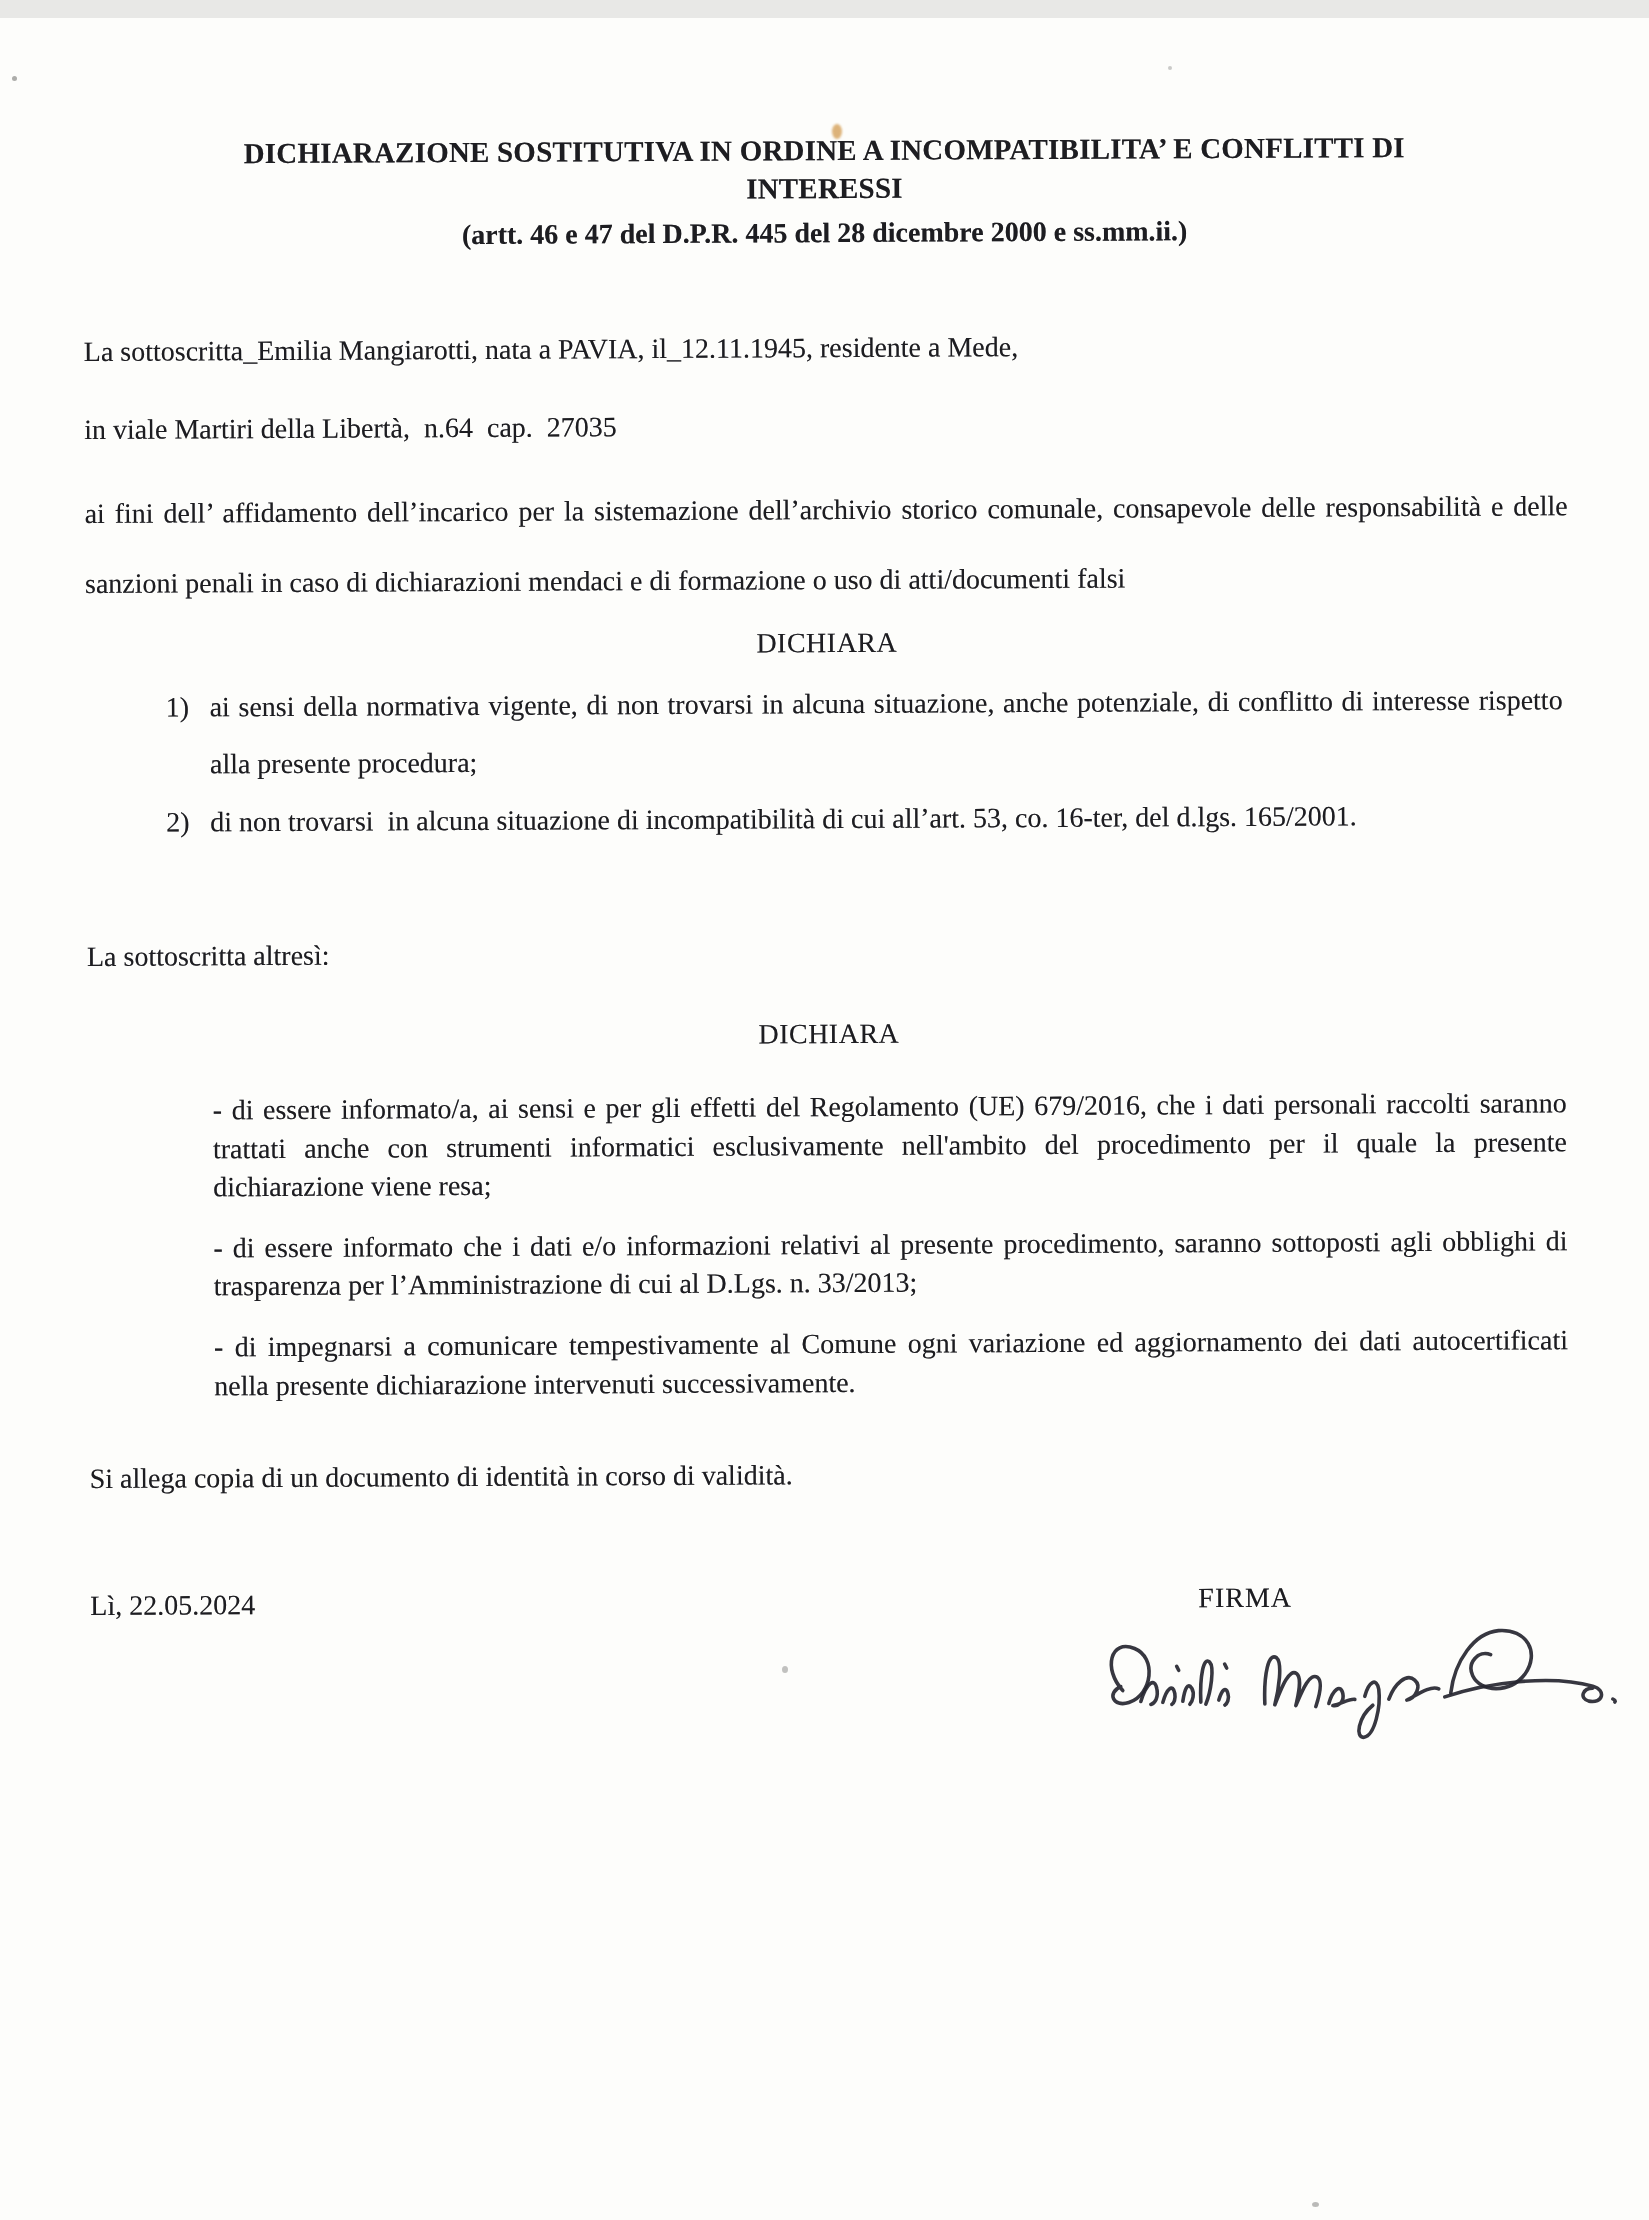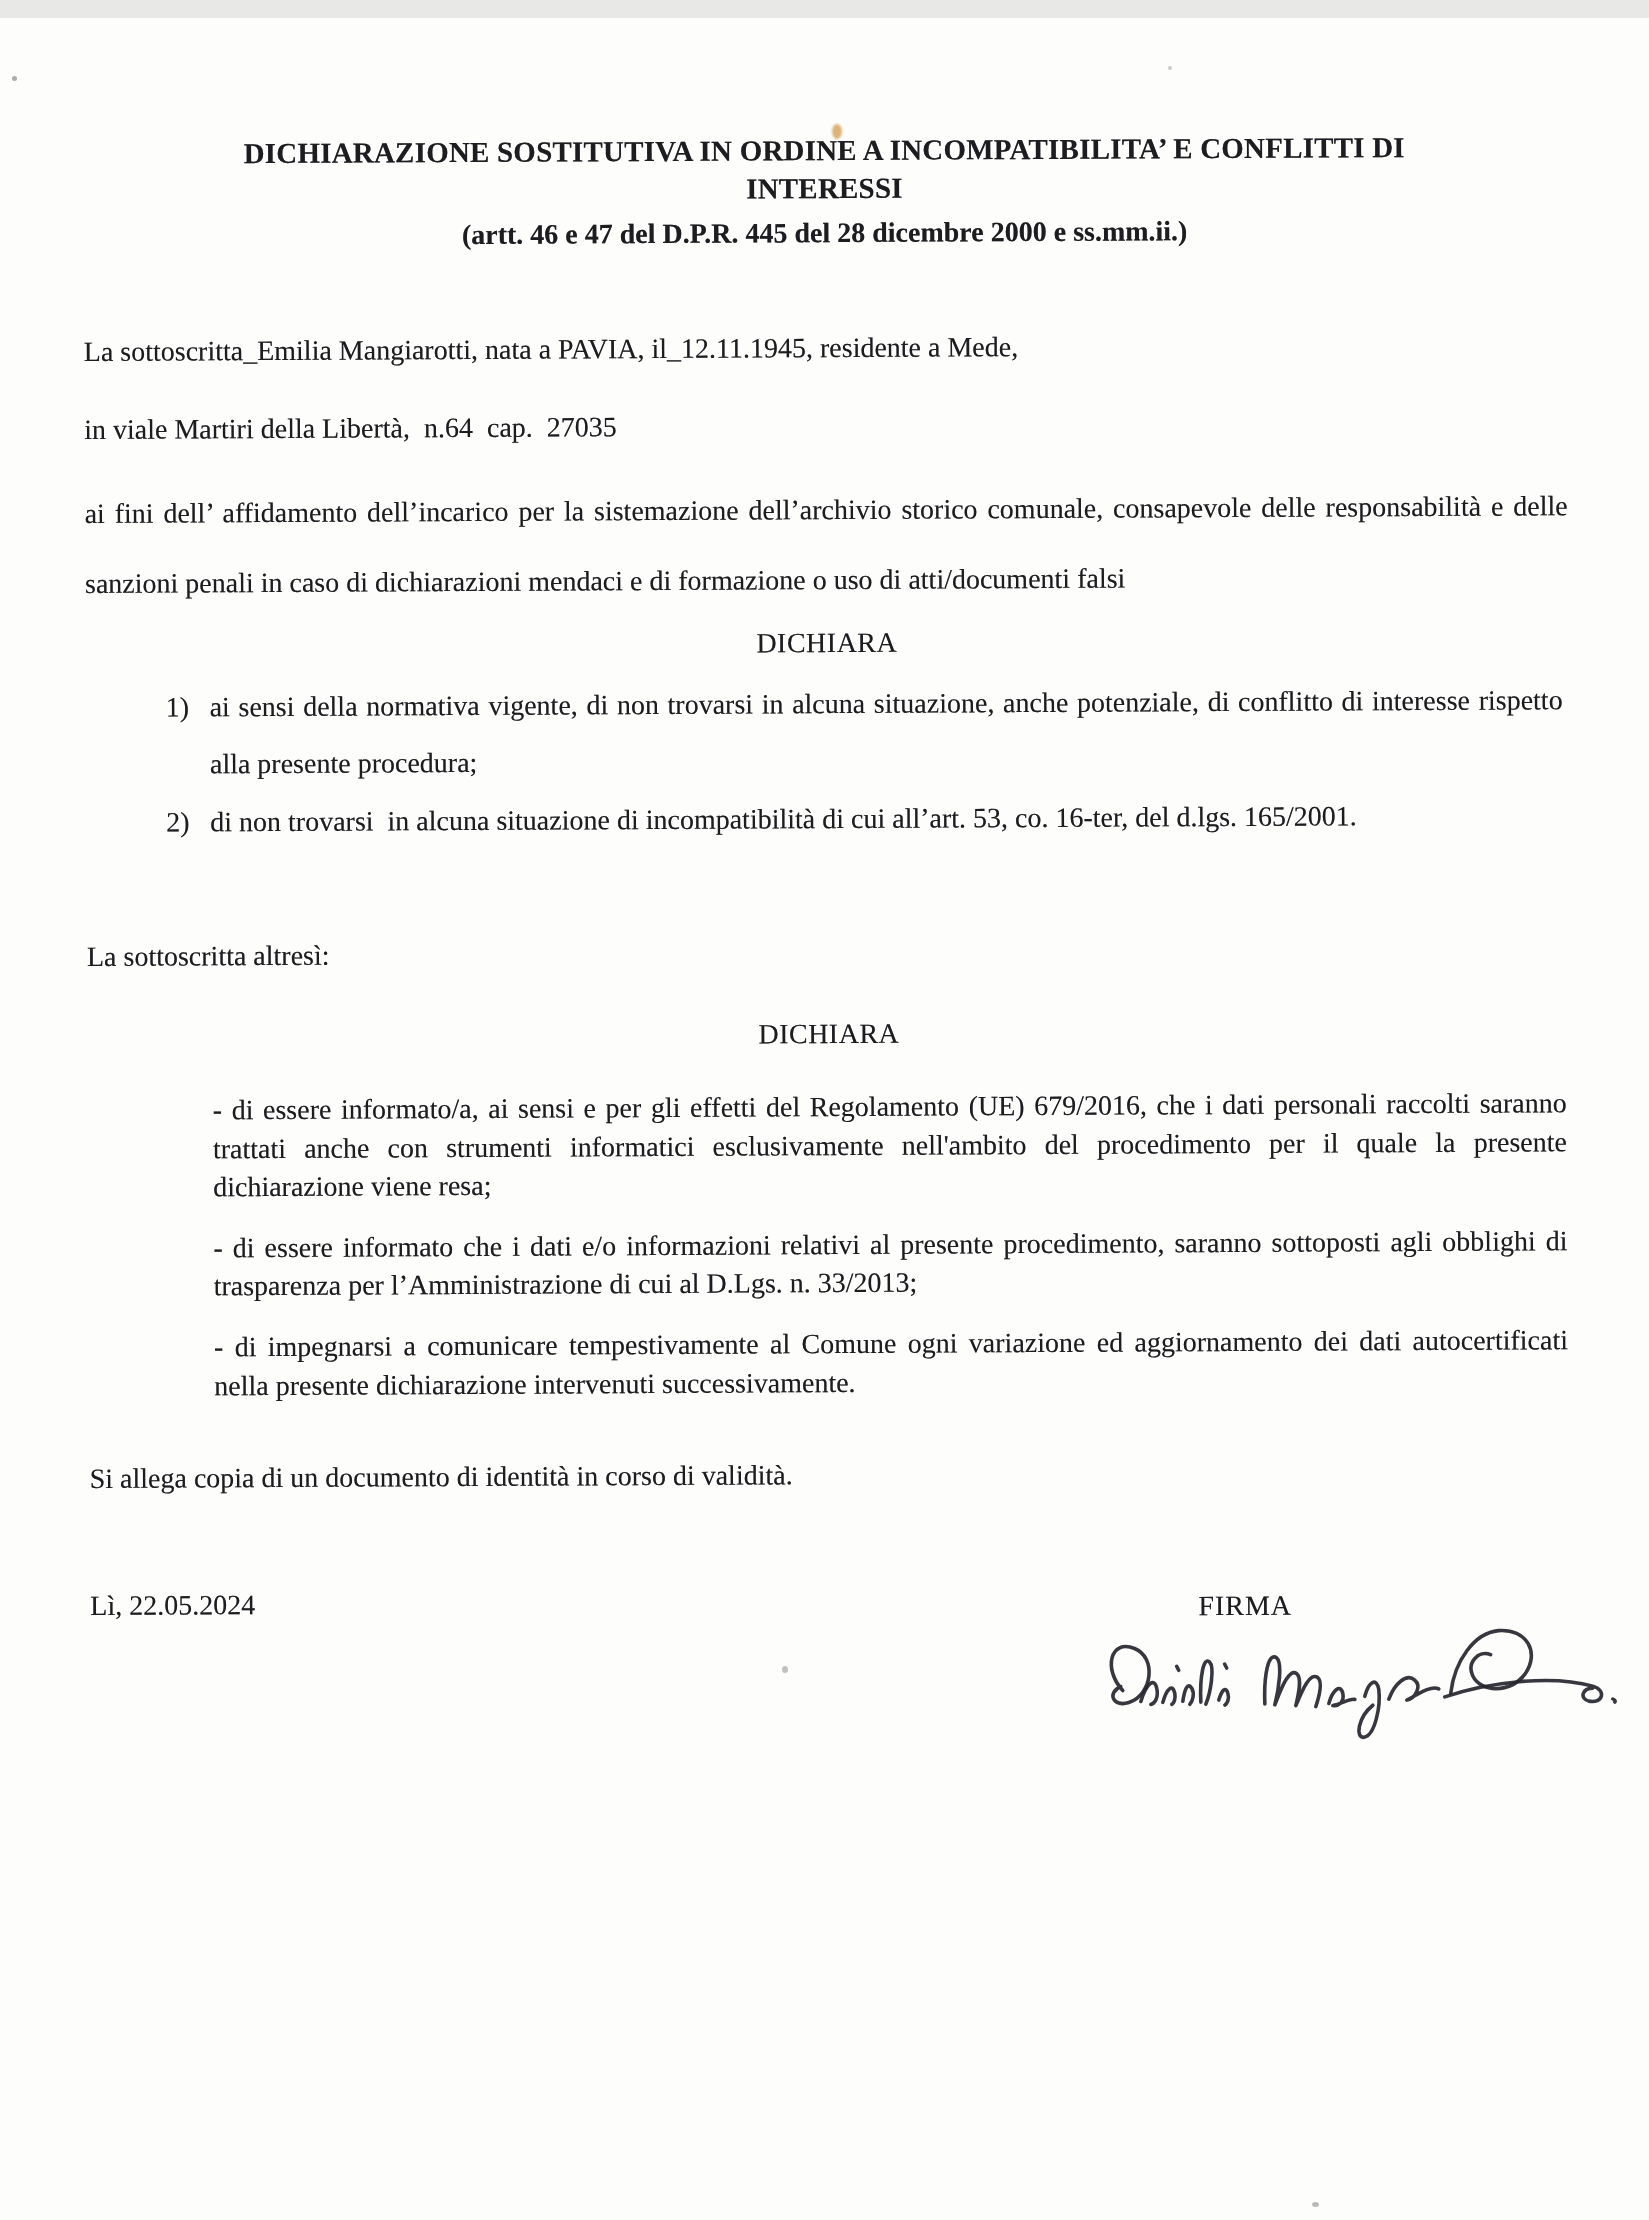--- a/index.html
+++ b/index.html
@@ -68,21 +68,21 @@
     margin:0 0 22px;
   }
   .allega { margin:55px 0 0; }
   .footer {
     position:relative;
     margin-top:84px;
     height:300px;
   }
   .date-line { position:absolute; left:0; top:6px; }
   .firma-label {
-    position:absolute; left:1108px; top:12px;
+    position:absolute; left:1108px; top:4px;
     letter-spacing:1px;
   }
   .signature-wrap {
     position:absolute; left:998px; top:28px;
     width:540px; height:170px;
   }
   .signature-wrap svg { width:100%; height:100%; }
   .sig-stroke {
     fill:none;
     stroke:#262630;

